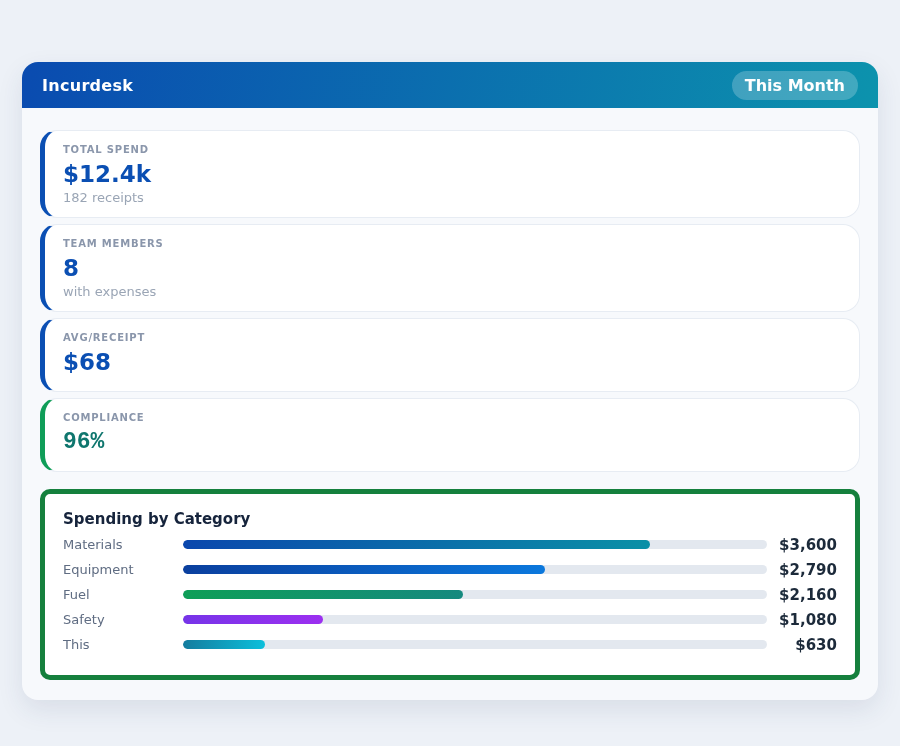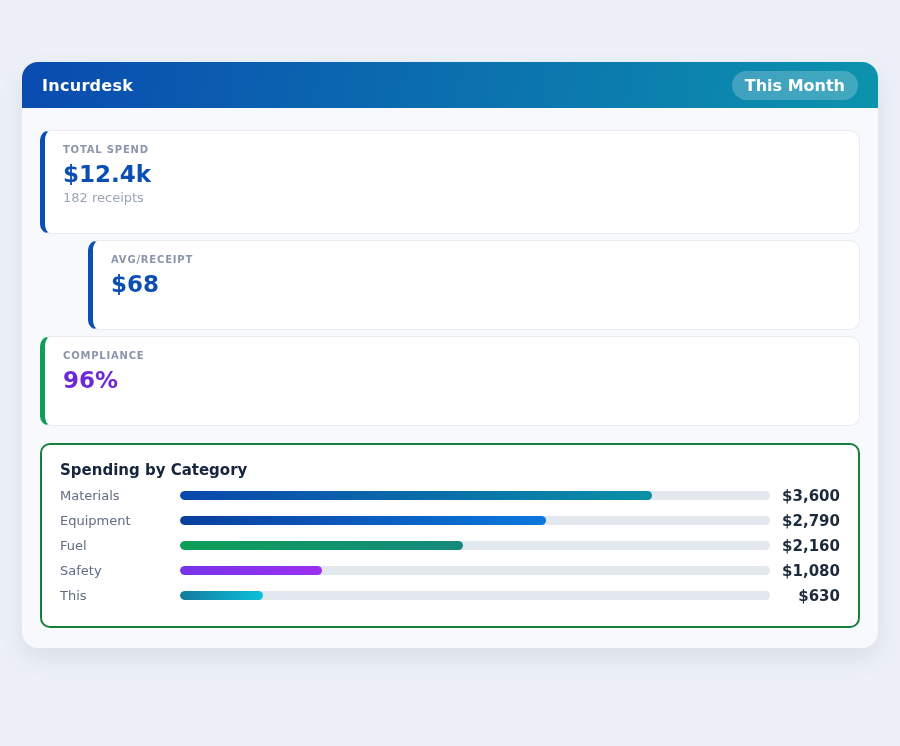--- a/index.html
+++ b/index.html
@@ -25,31 +25,31 @@
   .app-title { color:#ffffff; font-size:16px; font-weight:bold; letter-spacing:.3px; }
   .period-badge {
     background:rgba(255,255,255,.22); color:#ffffff;
     font-size:16px; font-weight:bold;
     padding:5px 13px; border-radius:999px; border:none; cursor:pointer;
     font-family:inherit;
   }
   .body-pad { padding:22px 18px 0 18px; }
   .stat-card {
     background:#ffffff; border:1px solid #e7ecf3;
-    border-left:5px solid #0b4fb3; border-radius:10px;
-    padding:13px 18px 28px 18px; margin-bottom:6px;
+    border-left:5px solid #0b4fb3; border-radius:17px;
+    padding:13px 18px 12px 18px; margin-bottom:6px;
   }
   .stat-label {
     font-size:10px; font-weight:bold; color:#8a96ab;
     letter-spacing:.8px; line-height:12px; text-transform:uppercase;
   }
   .stat-value { font-size:23px; font-weight:bold; color:#0b4fb3; line-height:30px; margin-top:3px; }
   .stat-sub { font-size:13px; color:#9aa5b5; line-height:14px; margin-top:2px; }
   .chart-card {
-    background:#ffffff; border:2px solid #15803d; border-radius:10px;
+    background:#ffffff; border:5px solid #15803d; border-radius:10px;
     margin-top:17px; padding:16px 18px 18px 18px;
   }
   .chart-title { font-size:15px; font-weight:bold; color:#16243c; line-height:18px; }
   .chart-rows { margin-top:4px; }
   .bar-row { display:flex; align-items:center; height:25px; }
   .bar-label { width:120px; font-size:13px; color:#5f6c82; }
   .bar-track { flex:1; height:9px; border-radius:5px; background:#e3e8ef; overflow:hidden; }
   .bar-fill { height:100%; border-radius:5px; }
   .bar-value { width:62px; margin-left:8px; text-align:right; font-size:15px; font-weight:bold; color:#1c2a3a; }
 </style>
@@ -63,30 +63,35 @@
   </div>
 
   <div class="body-pad">
 
     <div class="stat-card" style="border-left-color: rgb(11, 79, 179);">
       <div class="stat-label">TOTAL SPEND</div>
       <div class="stat-value" style="color: rgb(11, 79, 179);">$12.4k</div>
       <div class="stat-sub">182 receipts</div>
     </div>
 
+    <div class="stat-card" style="border-left-color: rgb(11, 79, 179);">
+      <div class="stat-label">TEAM MEMBERS</div>
+      <div class="stat-value" style="color: rgb(11, 79, 179);">8</div>
+      <div class="stat-sub">with expenses</div>
+    </div>
 
-    <div class="stat-card" style="border-left-color: rgb(11, 79, 179); margin-left: 48px;">
+    <div class="stat-card" style="border-left-color: rgb(11, 79, 179);">
       <div class="stat-label">AVG/RECEIPT</div>
       <div class="stat-value" style="color: rgb(11, 79, 179);">$68</div>
       <div class="stat-sub"></div>
     </div>
 
     <div class="stat-card" style="border-left-color: rgb(15, 157, 88);">
       <div class="stat-label">COMPLIANCE</div>
-      <div class="stat-value" style="color: #6d28d9;">96%</div>
+      <div class="stat-value" style="color: #0f766e; font-family: Liberation Mono, monospace;">96%</div>
       <div class="stat-sub"></div>
     </div>
 
     <div class="chart-card">
       <div class="chart-title">Spending by Category</div>
       <div class="chart-rows" id="chart-rows">
           <div class="bar-row">
             <div class="bar-label">Materials</div>
             <div class="bar-track" style="background: rgb(227, 232, 239);">
               <div class="bar-fill" style="width: 80%; background: linear-gradient(90deg, rgb(10, 71, 173), rgb(10, 144, 166));"></div>

